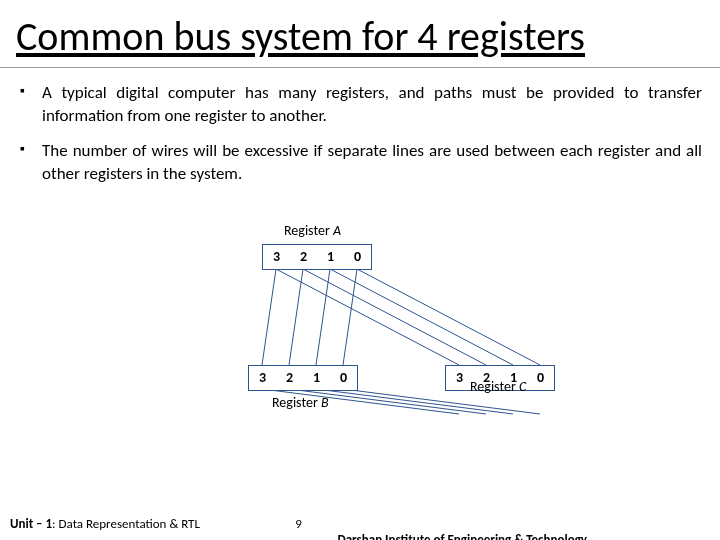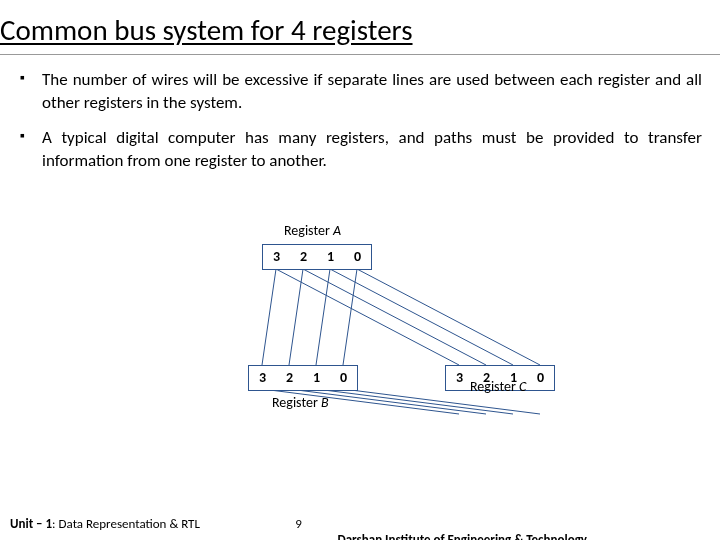--- a/index.html
+++ b/index.html
@@ -3,22 +3,22 @@
 <meta charset="utf-8">
 <style>
   * { box-sizing: border-box; margin: 0; padding: 0; }
   body {
     width: 720px; height: 540px;
     font-family: Calibri, "Segoe UI", Arial, sans-serif;
     background: #fff; color: #000;
     position: relative; overflow: hidden;
   }
   .title {
-    font-size: 29px; font-weight: 400;
-    padding: 12px 14px 6px 0;
+    font-size: 40px; font-weight: 400;
+    padding: 12px 14px 6px 16px;
     border-bottom: 1px solid #999;
     margin: 0 0 8px 0;
     text-decoration: underline;
     text-decoration-color: #000;
     text-underline-offset: 3px;
   }
   .bullets { padding: 6px 18px 0 18px; }
   .bullets li {
     list-style: none;
     position: relative;
@@ -76,22 +76,22 @@
     font-weight: 700;
     margin-top: 32px;
   }
 </style>
 </head>
 <body>
 
 <h1 class="title">Common bus system for 4 registers</h1>
 
 <ul class="bullets">
+  <li>A typical digital computer has many registers, and paths must be provided to transfer information from one register to another.</li>
   <li>The number of wires will be excessive if separate lines are used between each register and all other registers in the system.</li>
-  <li>A typical digital computer has many registers, and paths must be provided to transfer information from one register to another.</li>
 </ul>
 
 <div class="diagram">
 
   <svg width="720" height="260" style="position:absolute;left:0;top:0">
     <g stroke="#2e558f" stroke-width="1" fill="none">
 
       <line x1="276" y1="47" x2="262" y2="143"></line>
       <line x1="276" y1="47" x2="459" y2="143"></line>
 

